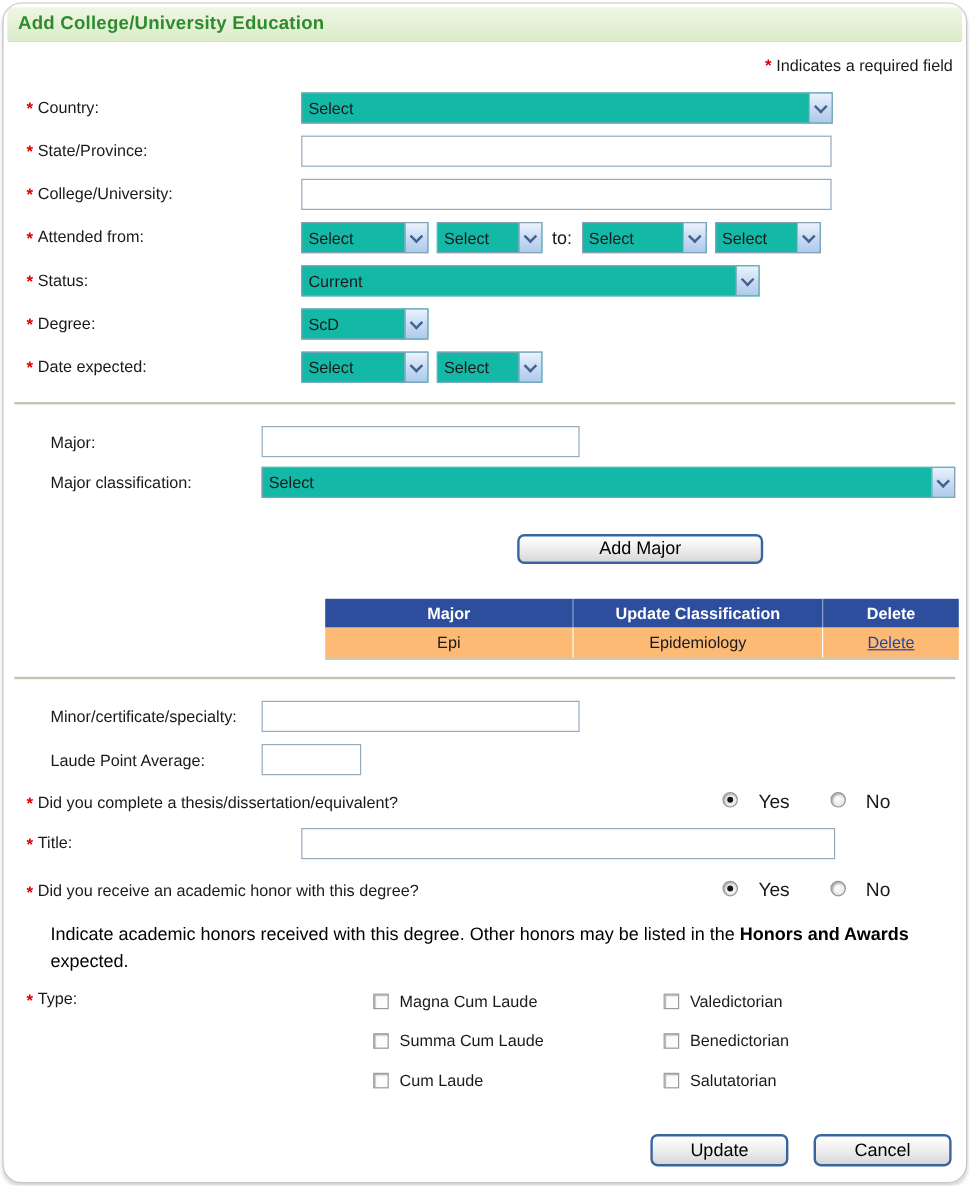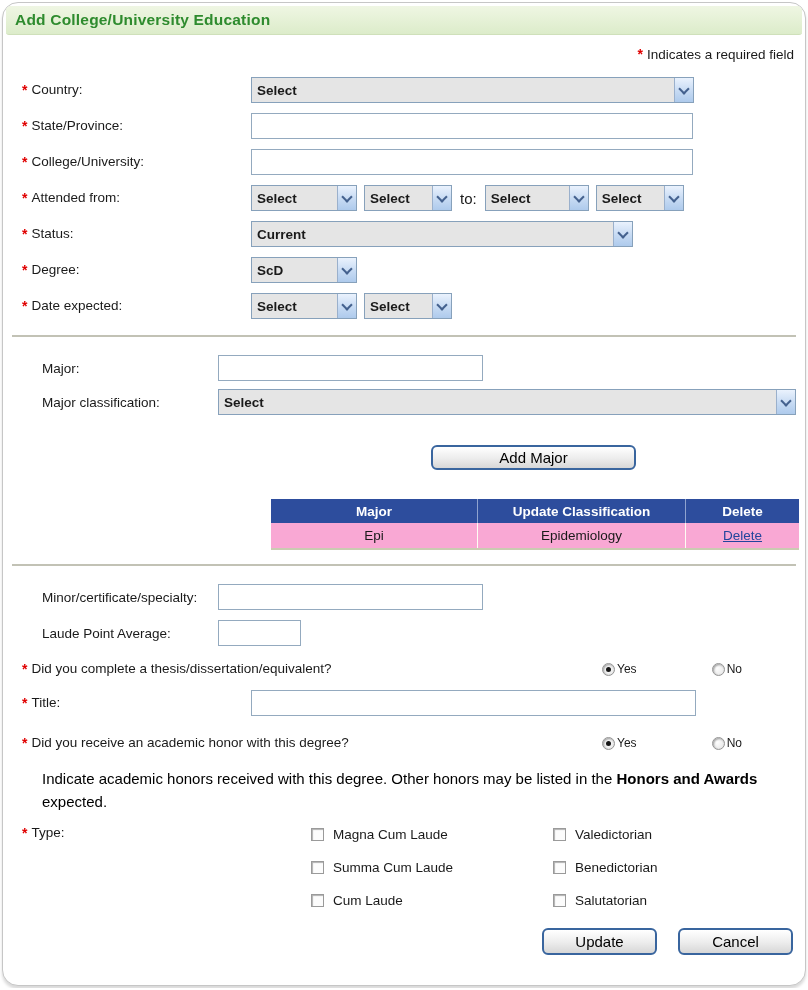--- a/index.html
+++ b/index.html
@@ -10,58 +10,58 @@
         border-radius:3px;display:flex;align-items:center;padding:0 9px;box-sizing:border-box;}
   .titlebar .t{color:#2e8b2e;font-weight:bold;font-size:15.5px;letter-spacing:.2px;}
   .reqnote{display:flex;justify-content:flex-end;align-items:center;font-size:13.5px;padding:11px 8px 0 0;}
   .star{color:#e00000;font-weight:bold;margin-right:4px;font-size:14px;}
   .section1{margin-top:15px;}
   .frow{display:flex;align-items:center;height:26px;margin:0 8px 10px 0;}
   .flabel{width:245px;box-sizing:border-box;padding-left:16px;display:flex;font-size:13.5px;flex:none;}
   .flabel2{width:212px;box-sizing:border-box;padding-left:36px;display:flex;font-size:13.5px;flex:none;}
   .tinput{height:26px;box-sizing:border-box;border:1px solid #94aabf;background:#fff;
         font-family:"Liberation Sans",sans-serif;font-size:13.5px;padding:0 5px;outline:none;}
-  .xpsel{height:26px;box-sizing:border-box;border:1px solid #87a1bb;background:#e5e5e5;display:flex;
-        align-items:stretch;cursor:default;flex:none;font-weight:bold;}
+  .xpsel{height:26px;box-sizing:border-box;border:1px solid #87a1bb;background:#14b8a6;display:flex;
+        align-items:stretch;cursor:default;flex:none;}
   .xpsel .val{flex:1;font-size:13.5px;padding-left:5px;display:flex;align-items:center;
         white-space:nowrap;overflow:hidden;}
   .xpsel .btn{width:18px;flex:none;border-left:1px solid #9ab0cc;
         background:linear-gradient(#eaf2fd,#c6daf3 55%,#aecaec);display:flex;align-items:center;justify-content:center;}
   .xpsel .btn::after{content:"";width:6px;height:6px;border-right:2px solid #44618e;border-bottom:2px solid #44618e;
         transform:rotate(45deg);margin-top:-3px;}
   .gap7{width:7px;flex:none;}
   .tolabel{font-size:15px;margin:0 8px;flex:none;}
   .divider{border:none;border-top:2px solid #c2c2b5;margin:16px 6px 18px 6px;}
   .btn3d{box-sizing:border-box;border:2px solid #39659e;border-radius:6px;
         background:linear-gradient(#ffffff,#ececec 55%,#d7d7d7);color:#000;font-size:15px;
         font-family:"Liberation Sans",sans-serif;display:flex;align-items:center;justify-content:center;cursor:pointer;}
   .addmajor{width:205px;height:25px;margin:30px 0 0 425px;}
   .mtable{margin:29px 8px 0 265px;width:528px;font-size:13.5px;}
   .trh{display:flex;background:#2d4d9d;color:#fff;font-weight:bold;height:24px;}
-  .trd{display:flex;background:#f9a8d4;height:25px;border-bottom:2px solid #cbcbb2;}
+  .trd{display:flex;background:#fdba74;height:25px;border-bottom:2px solid #cbcbb2;}
   .c1{width:207px;} .c2{width:208px;} .c3{width:113px;}
   .cell{display:flex;align-items:center;justify-content:center;box-sizing:border-box;}
   .trh .cell{border-right:1px solid #8fa3cf;} .trh .cell:last-child{border-right:none;}
   .trd .cell{border-right:1px solid #fdfdf2;} .trd .cell:last-child{border-right:none;}
   .dlink{color:#23459c;text-decoration:underline;cursor:pointer;}
   .sec3{margin-top:18px;}
   .qrow{display:flex;align-items:center;height:22px;margin:12px 8px 10px 0;}
   .qlabel{flex:1;display:flex;font-size:13.5px;padding-left:16px;}
   .radios{width:140px;flex:none;margin-right:52px;display:flex;justify-content:space-between;align-items:center;}
-  .ropt{display:flex;align-items:flex-end;gap:2px;font-size:12px;cursor:pointer;}
+  .ropt{display:flex;align-items:flex-start;gap:17px;font-size:16px;cursor:pointer;}
   .radio{width:13px;height:13px;box-sizing:border-box;border-radius:50%;border:1px solid #949494;
         background:radial-gradient(circle at 35% 35%,#ffffff,#e4e4e4);box-shadow:inset 1px 1px 2px rgba(0,0,0,.35);position:relative;flex:none;}
   .radio.checked::after{content:"";position:absolute;left:3px;top:3px;width:5px;height:5px;border-radius:50%;background:#161616;}
   .note{margin:14px 8px 0 36px;width:745px;font-size:15px;line-height:1.5;color:#000;}
   .typerow{display:flex;margin:12px 8px 0 0;}
   .cbgrid{display:grid;grid-template-columns:242px auto;row-gap:15px;margin-left:30px;}
   .cbitem{display:flex;align-items:center;gap:9px;font-size:13.5px;height:18px;cursor:pointer;}
   .cb{width:13px;height:13px;box-sizing:border-box;border:1px solid #9a9a9a;background:#fcfcfc;
         box-shadow:inset 1px 1px 1px rgba(0,0,0,.3);flex:none;}
-  .actions{position:absolute;right:12px;bottom:30px;display:flex;gap:21px;}
+  .actions{position:absolute;right:12px;bottom:13px;display:flex;gap:21px;}
   .actions .btn3d{width:115px;height:27px;}
 </style>
 </head>
 <body>
 
 <div class="page">
 
   <div class="titlebar">
     <span class="t">Add College/University Education</span>
   </div>

